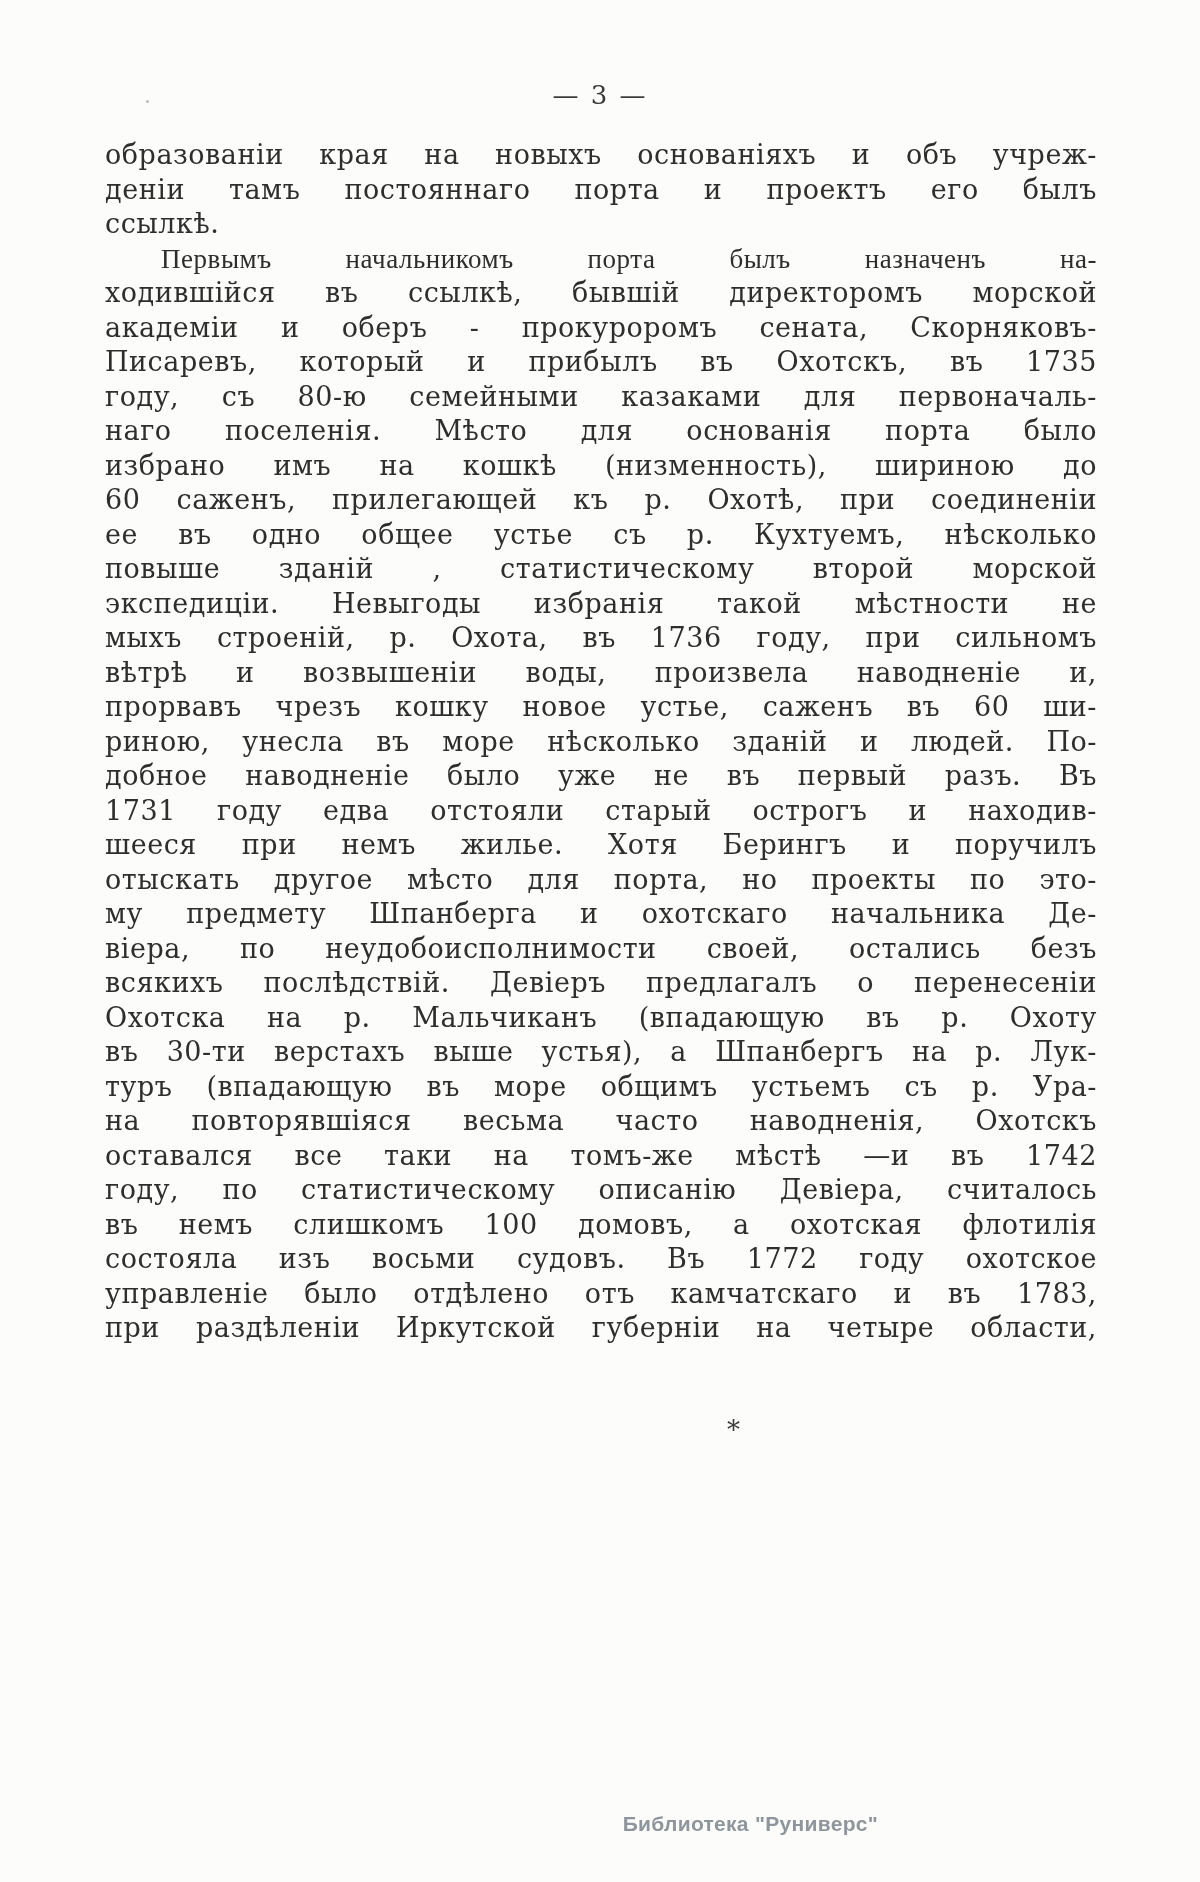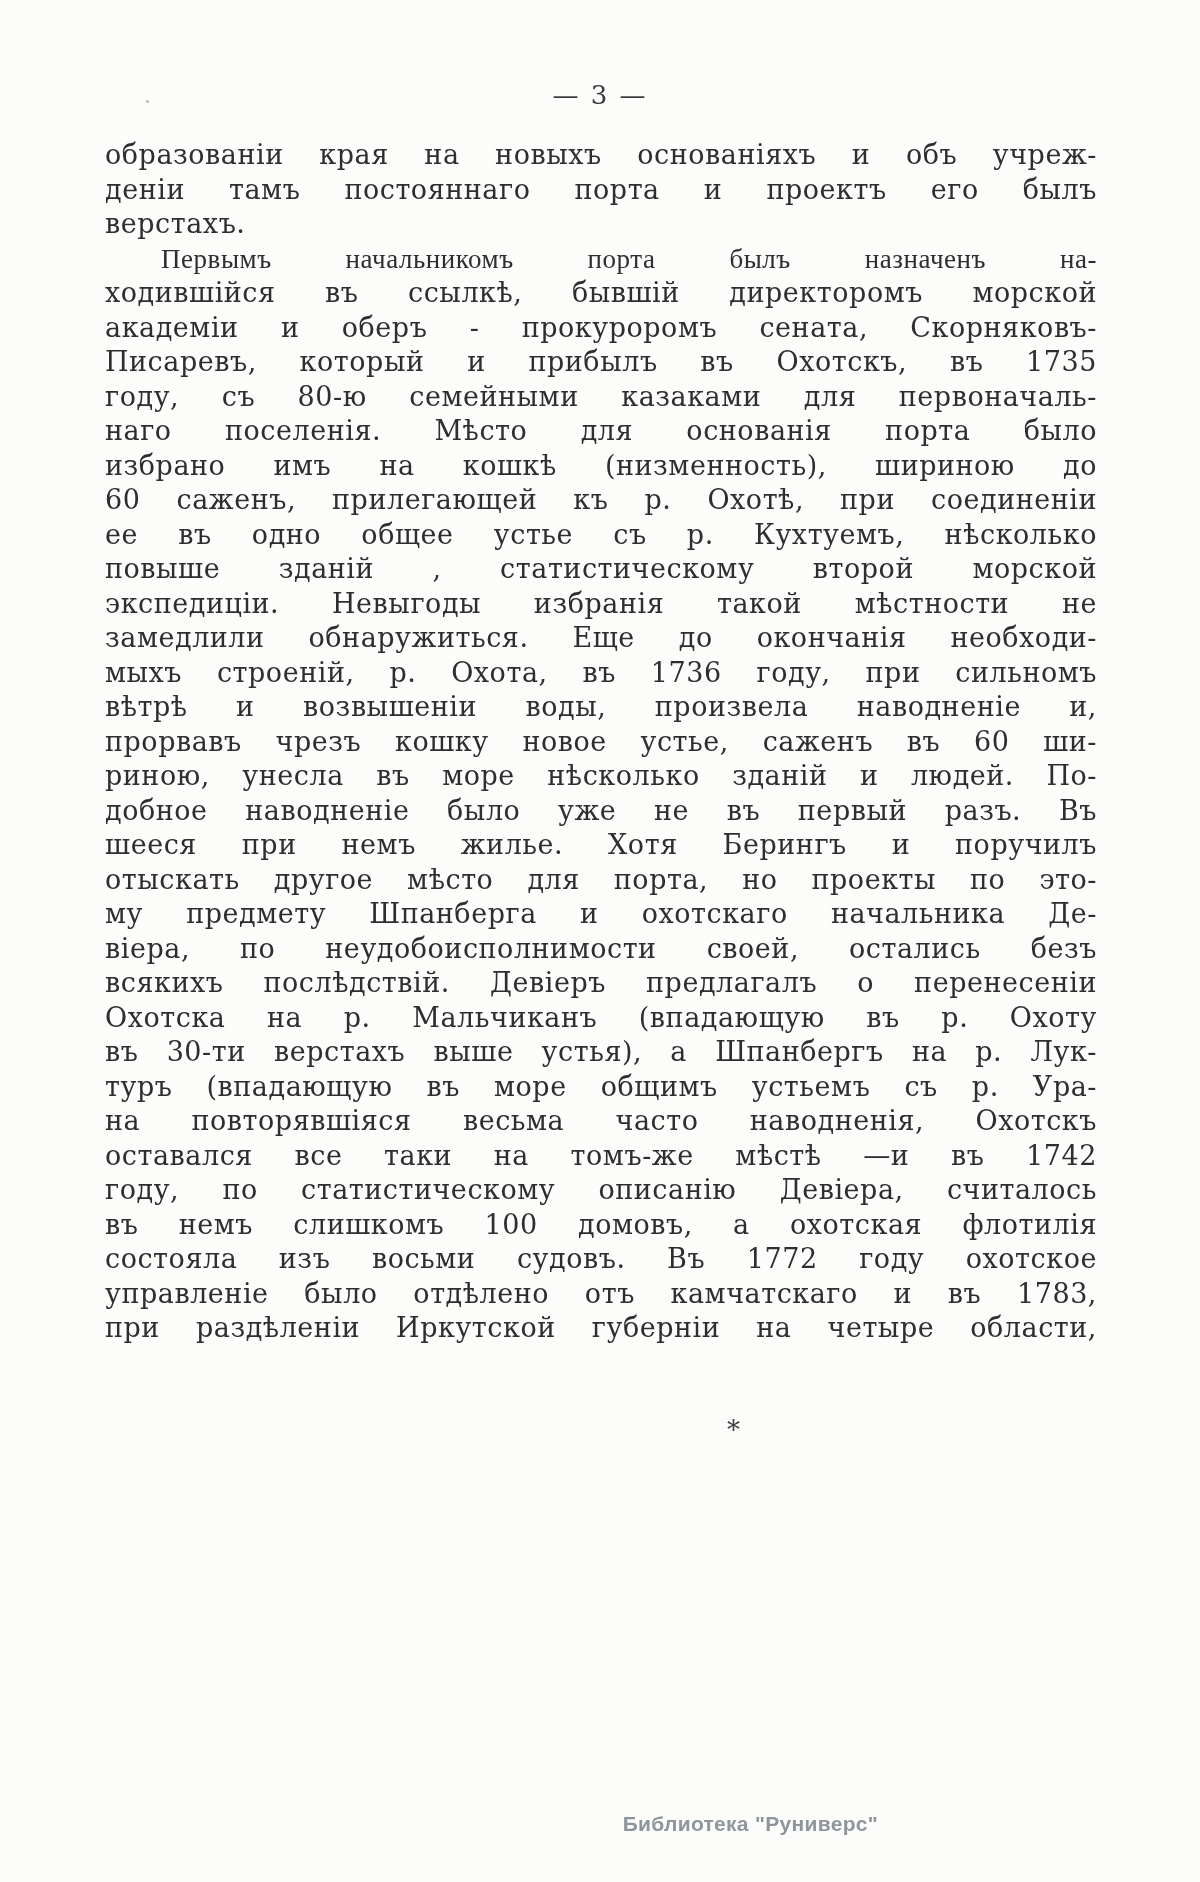--- a/index.html
+++ b/index.html
@@ -75,38 +75,38 @@
 </style>
 </head>
 <body>
 
 <div class="page" style="color: rgb(46, 46, 46); background: rgb(252, 252, 251);">
   <div class="scan-speck"></div>
   <div class="page-number">— 3 —</div>
   <div class="text-block" id="text-block">
       <div class="line">образованіи края на новыхъ основаніяхъ и объ учреж-</div>
       <div class="line">деніи тамъ постояннаго порта и проектъ его былъ</div>
-      <div class="line para-end">верстахъ.</div>
+      <div class="line para-end">ссылкѣ.</div>
       <div class="line indent">Первымъ начальникомъ порта былъ назначенъ на-</div>
       <div class="line">ходившійся въ ссылкѣ, бывшій директоромъ морской</div>
       <div class="line">академіи и оберъ - прокуроромъ сената, Скорняковъ-</div>
       <div class="line">Писаревъ, который и прибылъ въ Охотскъ, въ 1735</div>
       <div class="line">году, съ 80-ю семейными казаками для первоначаль-</div>
       <div class="line">наго поселенія. Мѣсто для основанія порта было</div>
       <div class="line">избрано имъ на кошкѣ (низменность), шириною до</div>
       <div class="line">60 саженъ, прилегающей къ р. Охотѣ, при соединеніи</div>
       <div class="line">ее въ одно общее устье съ р. Кухтуемъ, нѣсколько</div>
       <div class="line">повыше зданій , статистическому второй морской</div>
       <div class="line">экспедиціи. Невыгоды избранія такой мѣстности не</div>
-      <div class="line">замедлили обнаружиться. Еще до окончанія необходи-</div>
       <div class="line">мыхъ строеній, р. Охота, въ 1736 году, при сильномъ</div>
       <div class="line">вѣтрѣ и возвышеніи воды, произвела наводненіе и,</div>
       <div class="line">прорвавъ чрезъ кошку новое устье, саженъ въ 60 ши-</div>
       <div class="line">риною, унесла въ море нѣсколько зданій и людей. По-</div>
       <div class="line">добное наводненіе было уже не въ первый разъ. Въ</div>
+      <div class="line">1731 году едва отстояли старый острогъ и находив-</div>
       <div class="line">шееся при немъ жилье. Хотя Берингъ и поручилъ</div>
       <div class="line">отыскать другое мѣсто для порта, но проекты по это-</div>
       <div class="line">му предмету Шпанберга и охотскаго начальника Де-</div>
       <div class="line">віера, по неудобоисполнимости своей, остались безъ</div>
       <div class="line">всякихъ послѣдствій. Девіеръ предлагалъ о перенесеніи</div>
       <div class="line">Охотска на р. Мальчиканъ (впадающую въ р. Охоту</div>
       <div class="line">въ 30-ти верстахъ выше устья), а Шпанбергъ на р. Лук-</div>
       <div class="line">туръ (впадающую въ море общимъ устьемъ съ р. Ура-</div>
       <div class="line">на повторявшіяся весьма часто наводненія, Охотскъ</div>
       <div class="line">оставался все таки на томъ-же мѣстѣ —и въ 1742</div>

